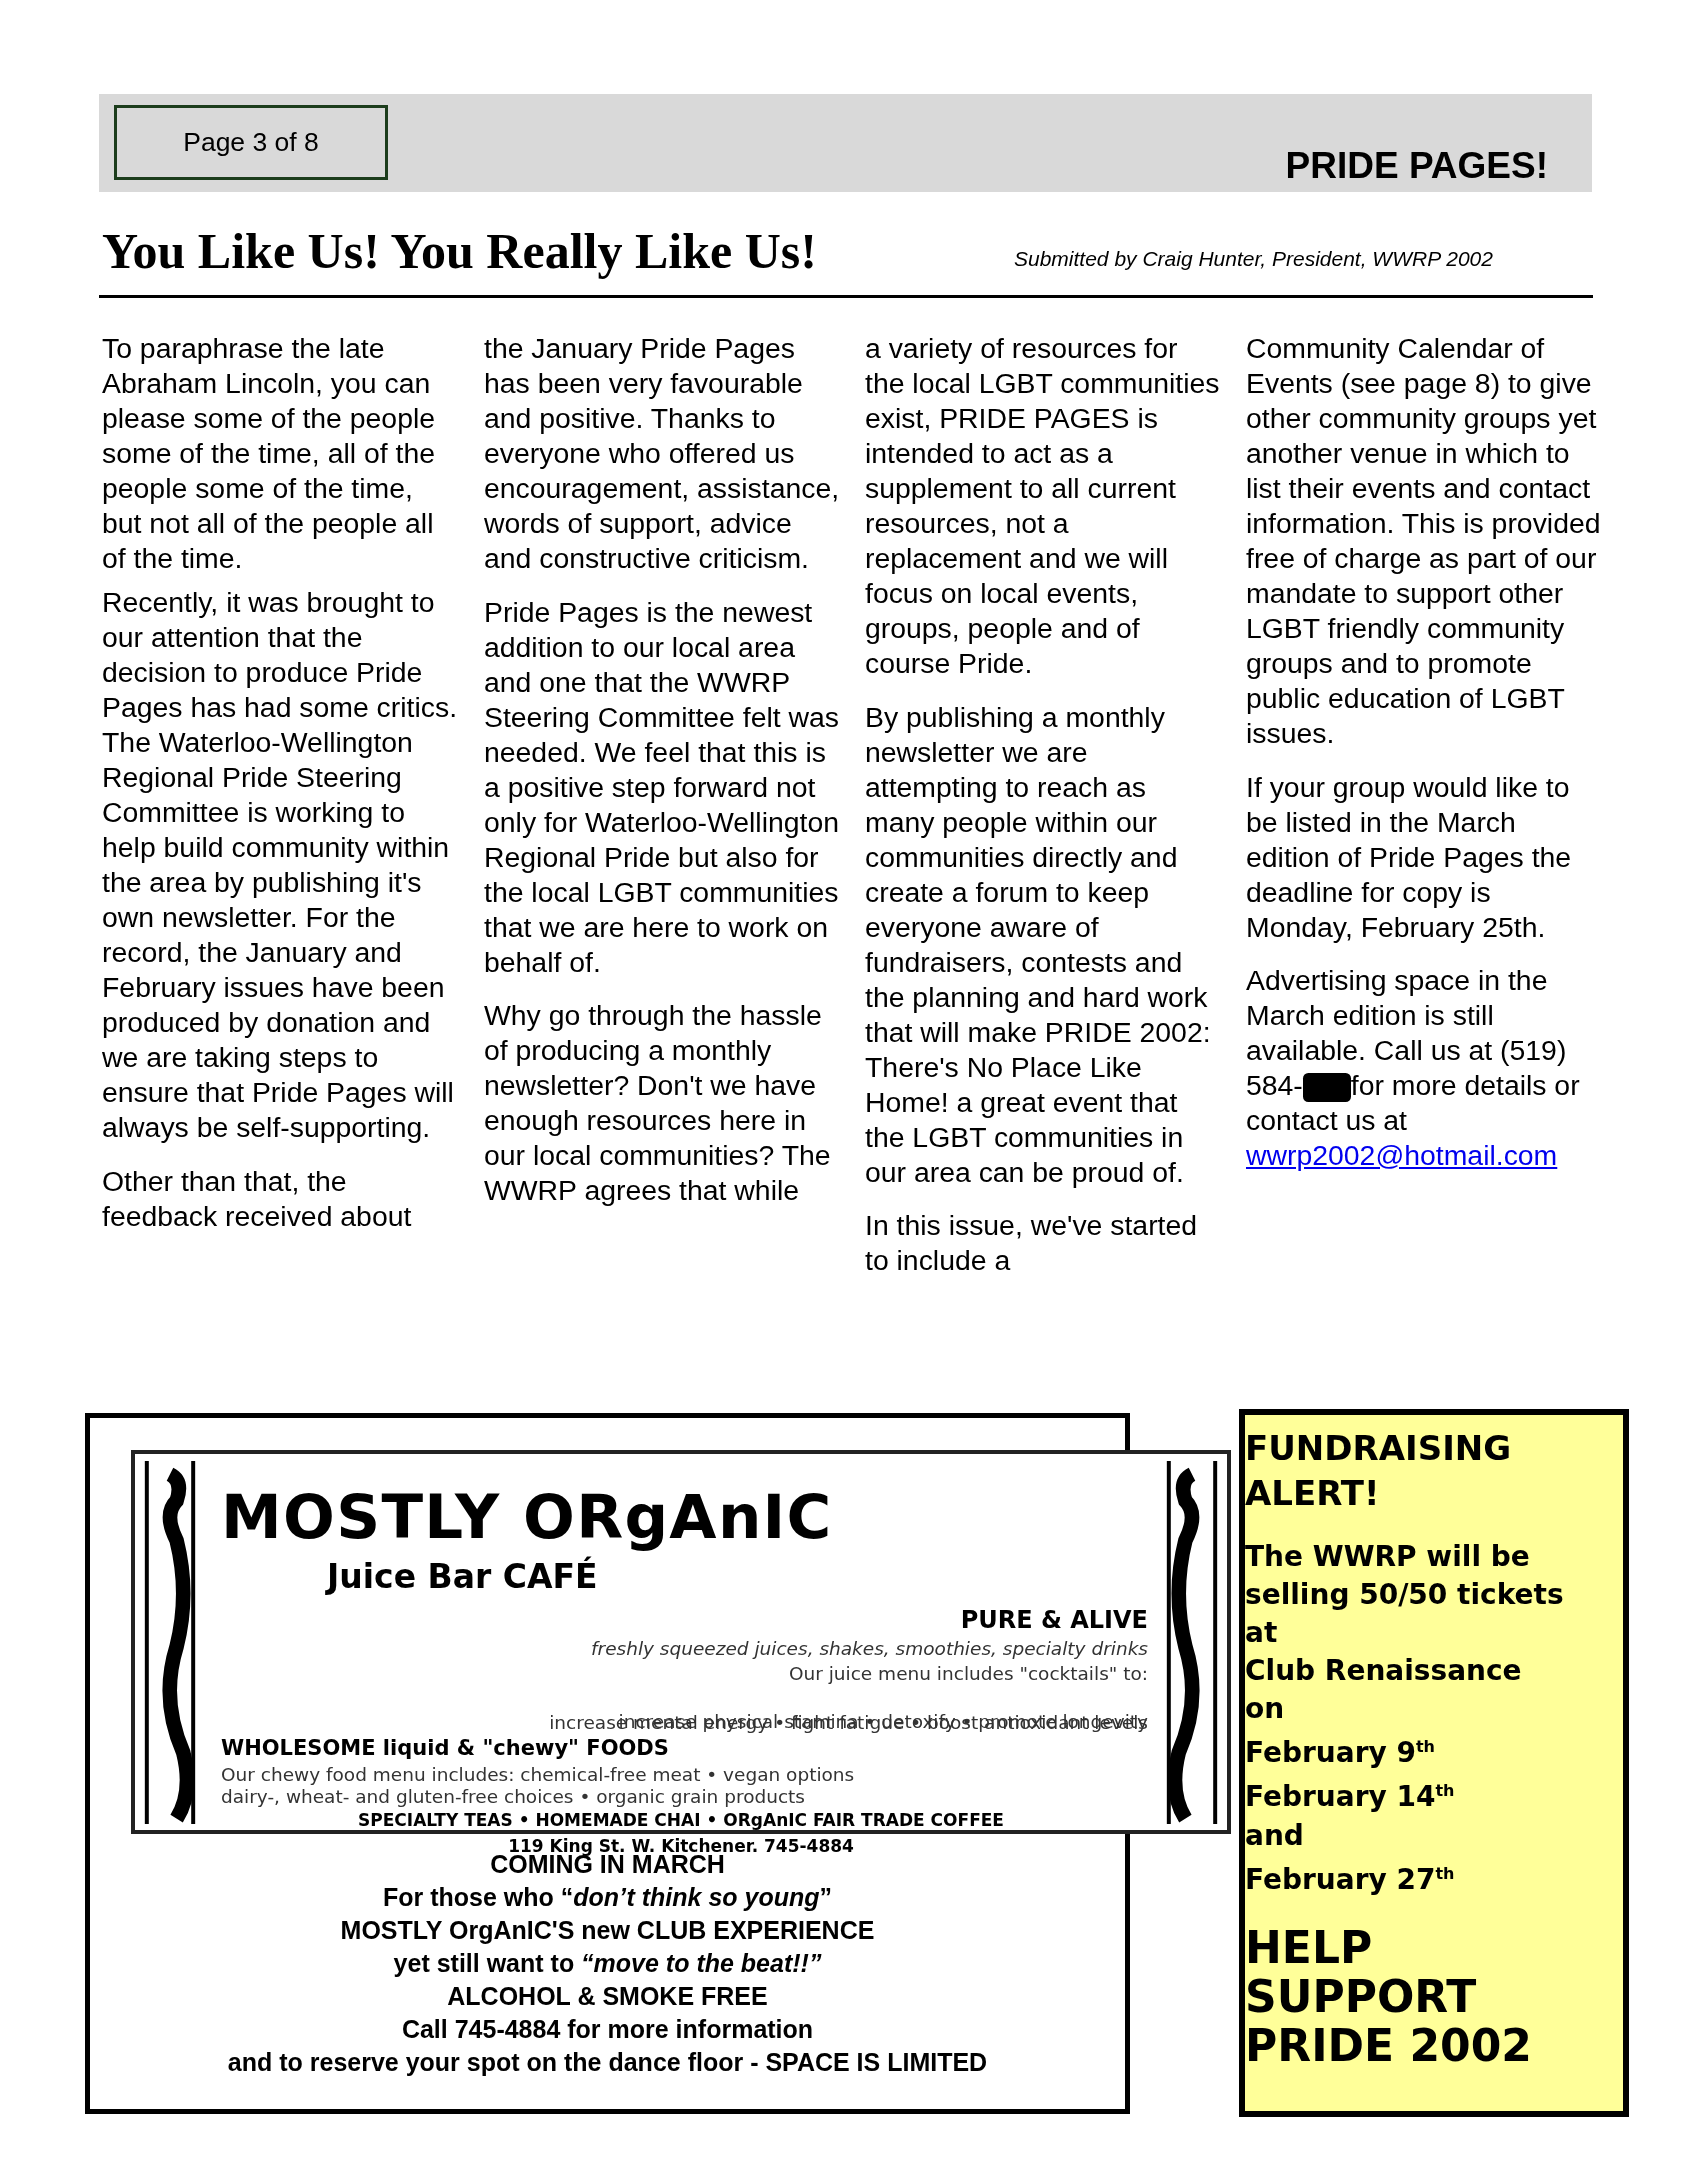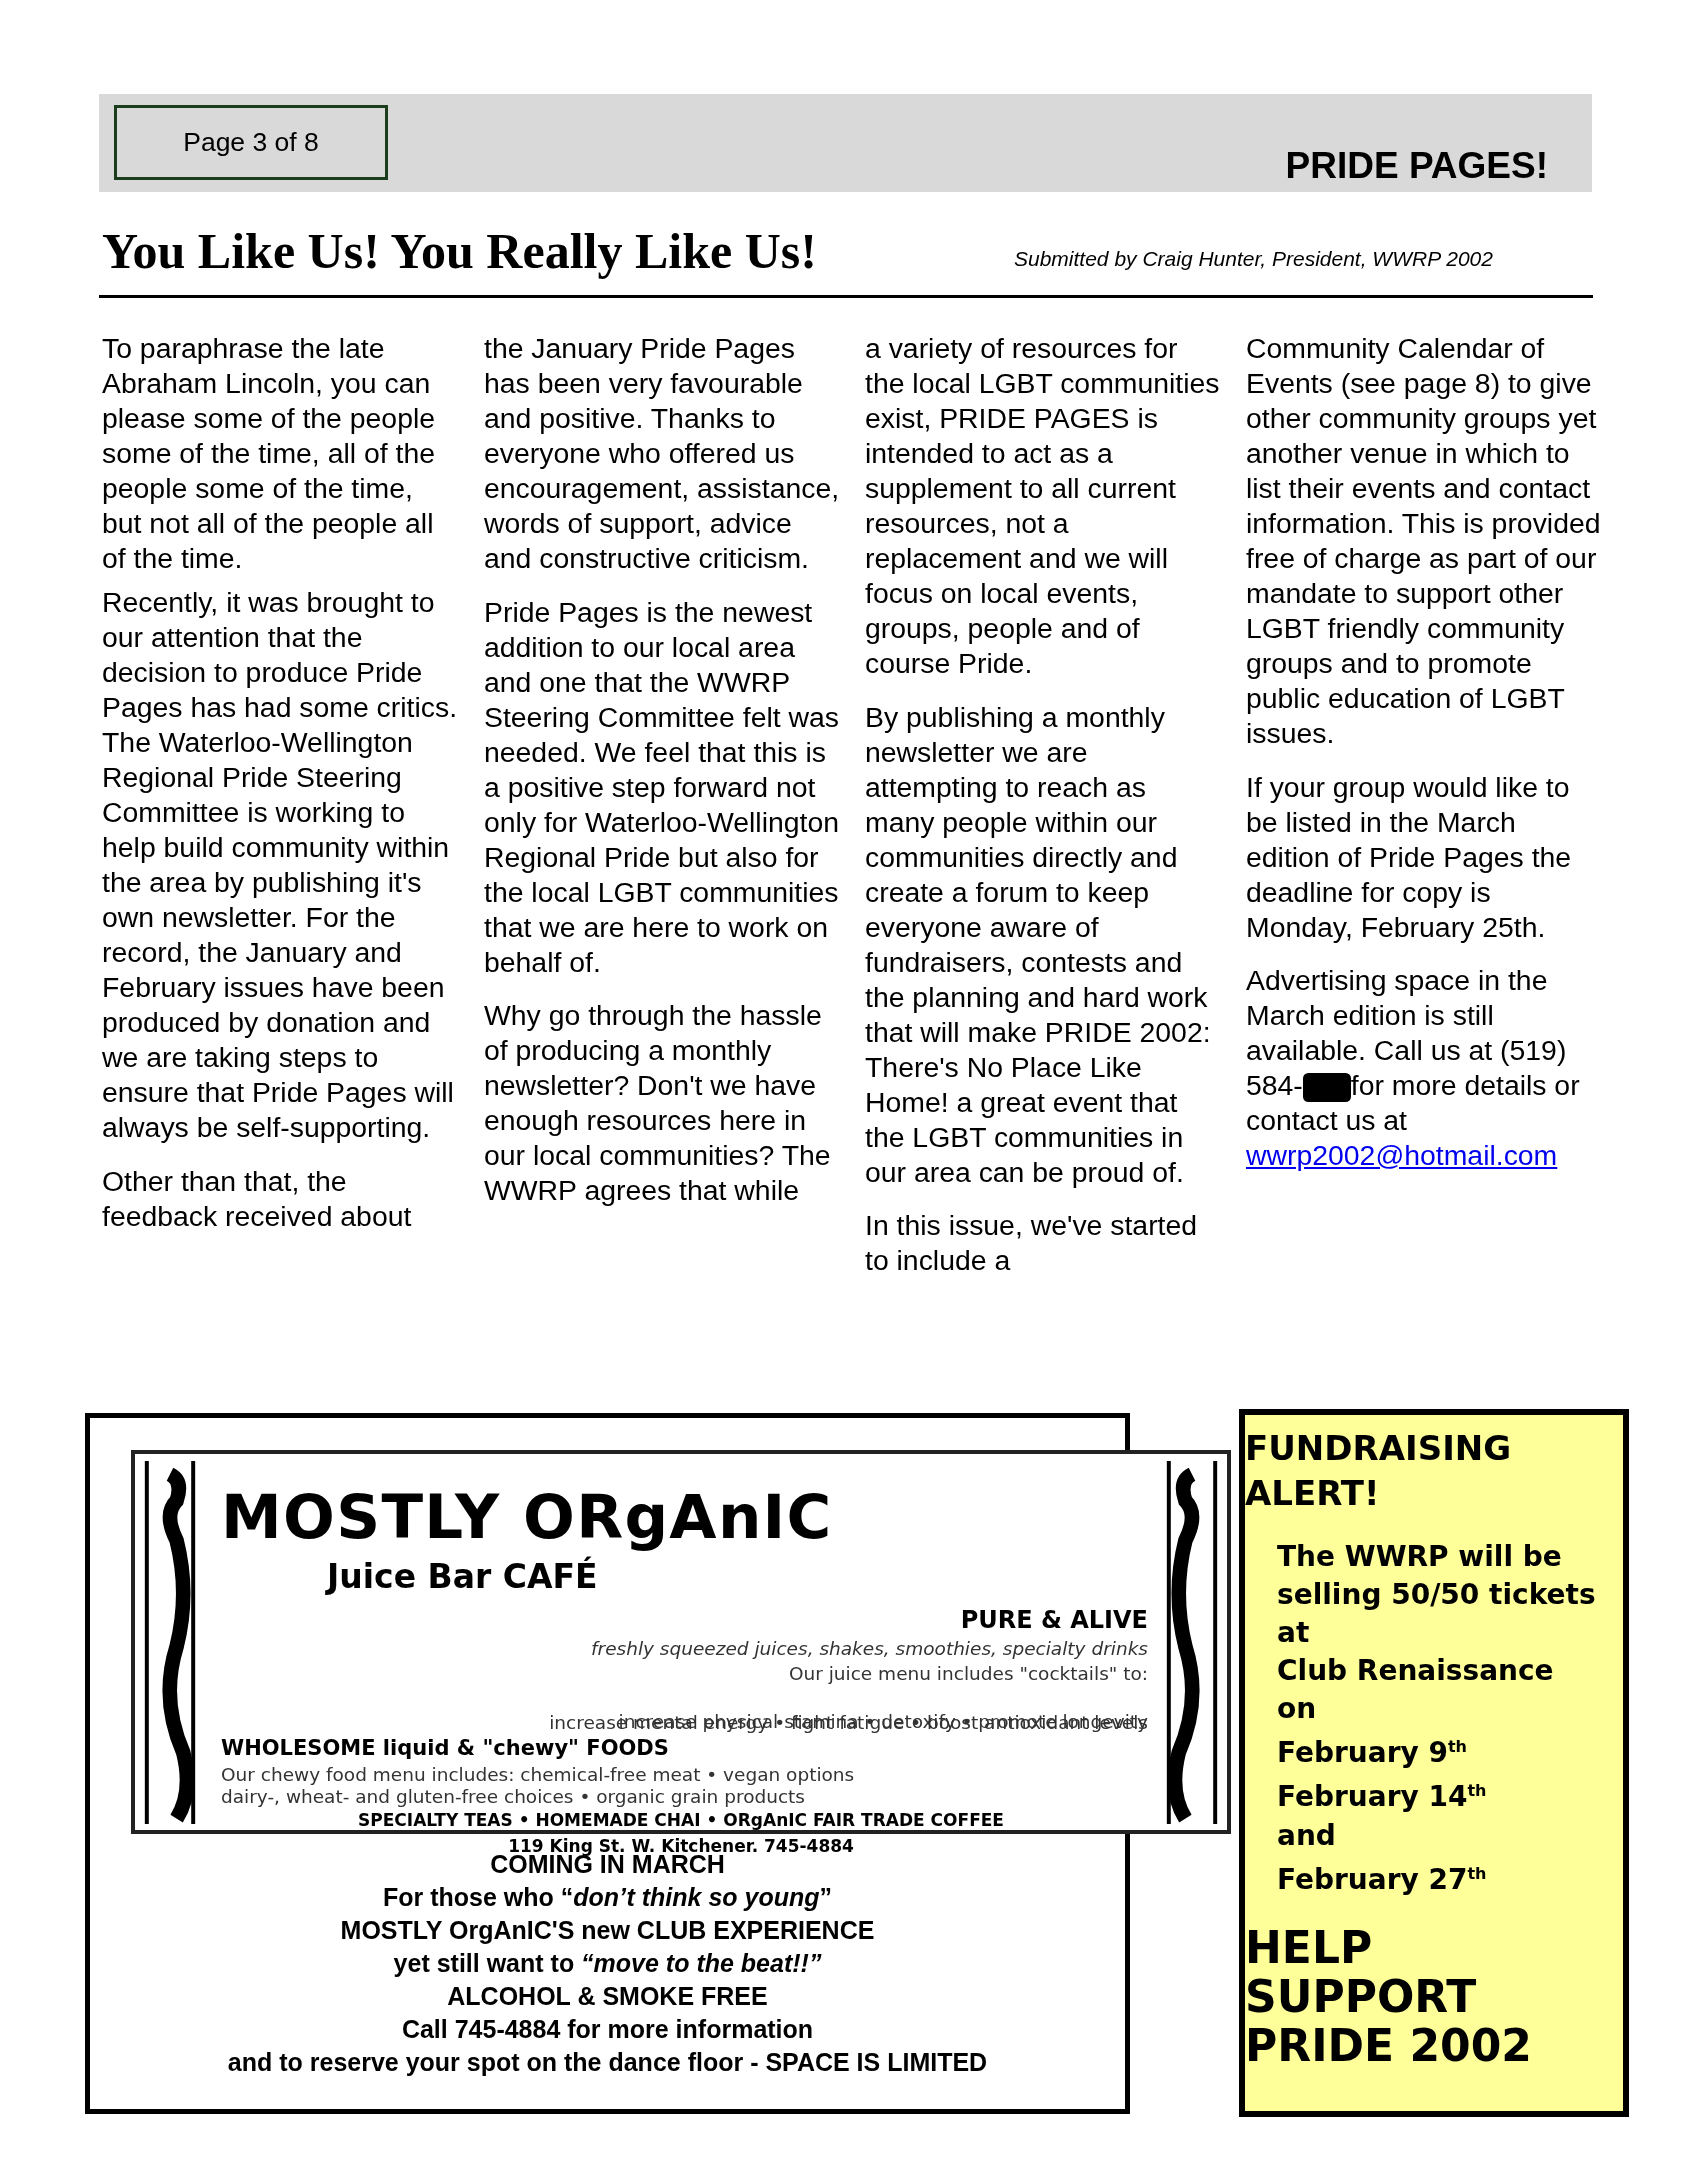--- a/index.html
+++ b/index.html
@@ -22,21 +22,21 @@
   .figure.left { left:5.3px; } .figure.right { right:5.3px; }
   .ad-brand { position:absolute; left:86px; top:26.5px; font-family:"DejaVu Sans", sans-serif; font-weight:bold; font-size:61px; letter-spacing:1.3px; }
   .ad-sub { position:absolute; left:192px; top:103px; font-family:"DejaVu Sans", sans-serif; font-weight:bold; font-size:33px; }
   .ad-line { position:absolute; right:79px; font-family:"DejaVu Sans", sans-serif; font-size:18.5px; color:#333; white-space:nowrap; }
   .ad-left { position:absolute; left:86px; font-family:"DejaVu Sans", sans-serif; font-size:18.5px; color:#333; white-space:nowrap; }
   .ad-center { position:absolute; left:0; width:100%; text-align:center; font-family:"DejaVu Sans", sans-serif; font-weight:bold; font-size:18.5px; white-space:nowrap; }
   .ad-promo { position:absolute; left:0; top:430px; width:100%; text-align:center; font-weight:bold; font-size:25px; line-height:33px; }
   .ad-promo i { font-style:italic; }
   .alert { position:absolute; left:1199px; top:1409px; width:390px; height:708px; border:6.6px solid #000; box-sizing:border-box; background:#ffff99; font-family:"DejaVu Sans", sans-serif; font-weight:bold;margin-left:40px; }
   .alert .h { font-size:34px; line-height:45px; margin-top:10.6px; }
-  .alert .b { font-size:28px; line-height:38px; margin-top:22.5px;padding-left:32px; }
+  .alert .b { font-size:28px; line-height:38px; margin-top:22.5px; }
   .alert .b sup { font-size:16px; }
   .alert .f { font-size:44px; line-height:49px; margin-top:24px; }
 </style>
 </head>
 <body>
 
 <div class="header-band"></div>
 <div class="page-box">
     <span>Page 3 of 8</span>
   </div>

